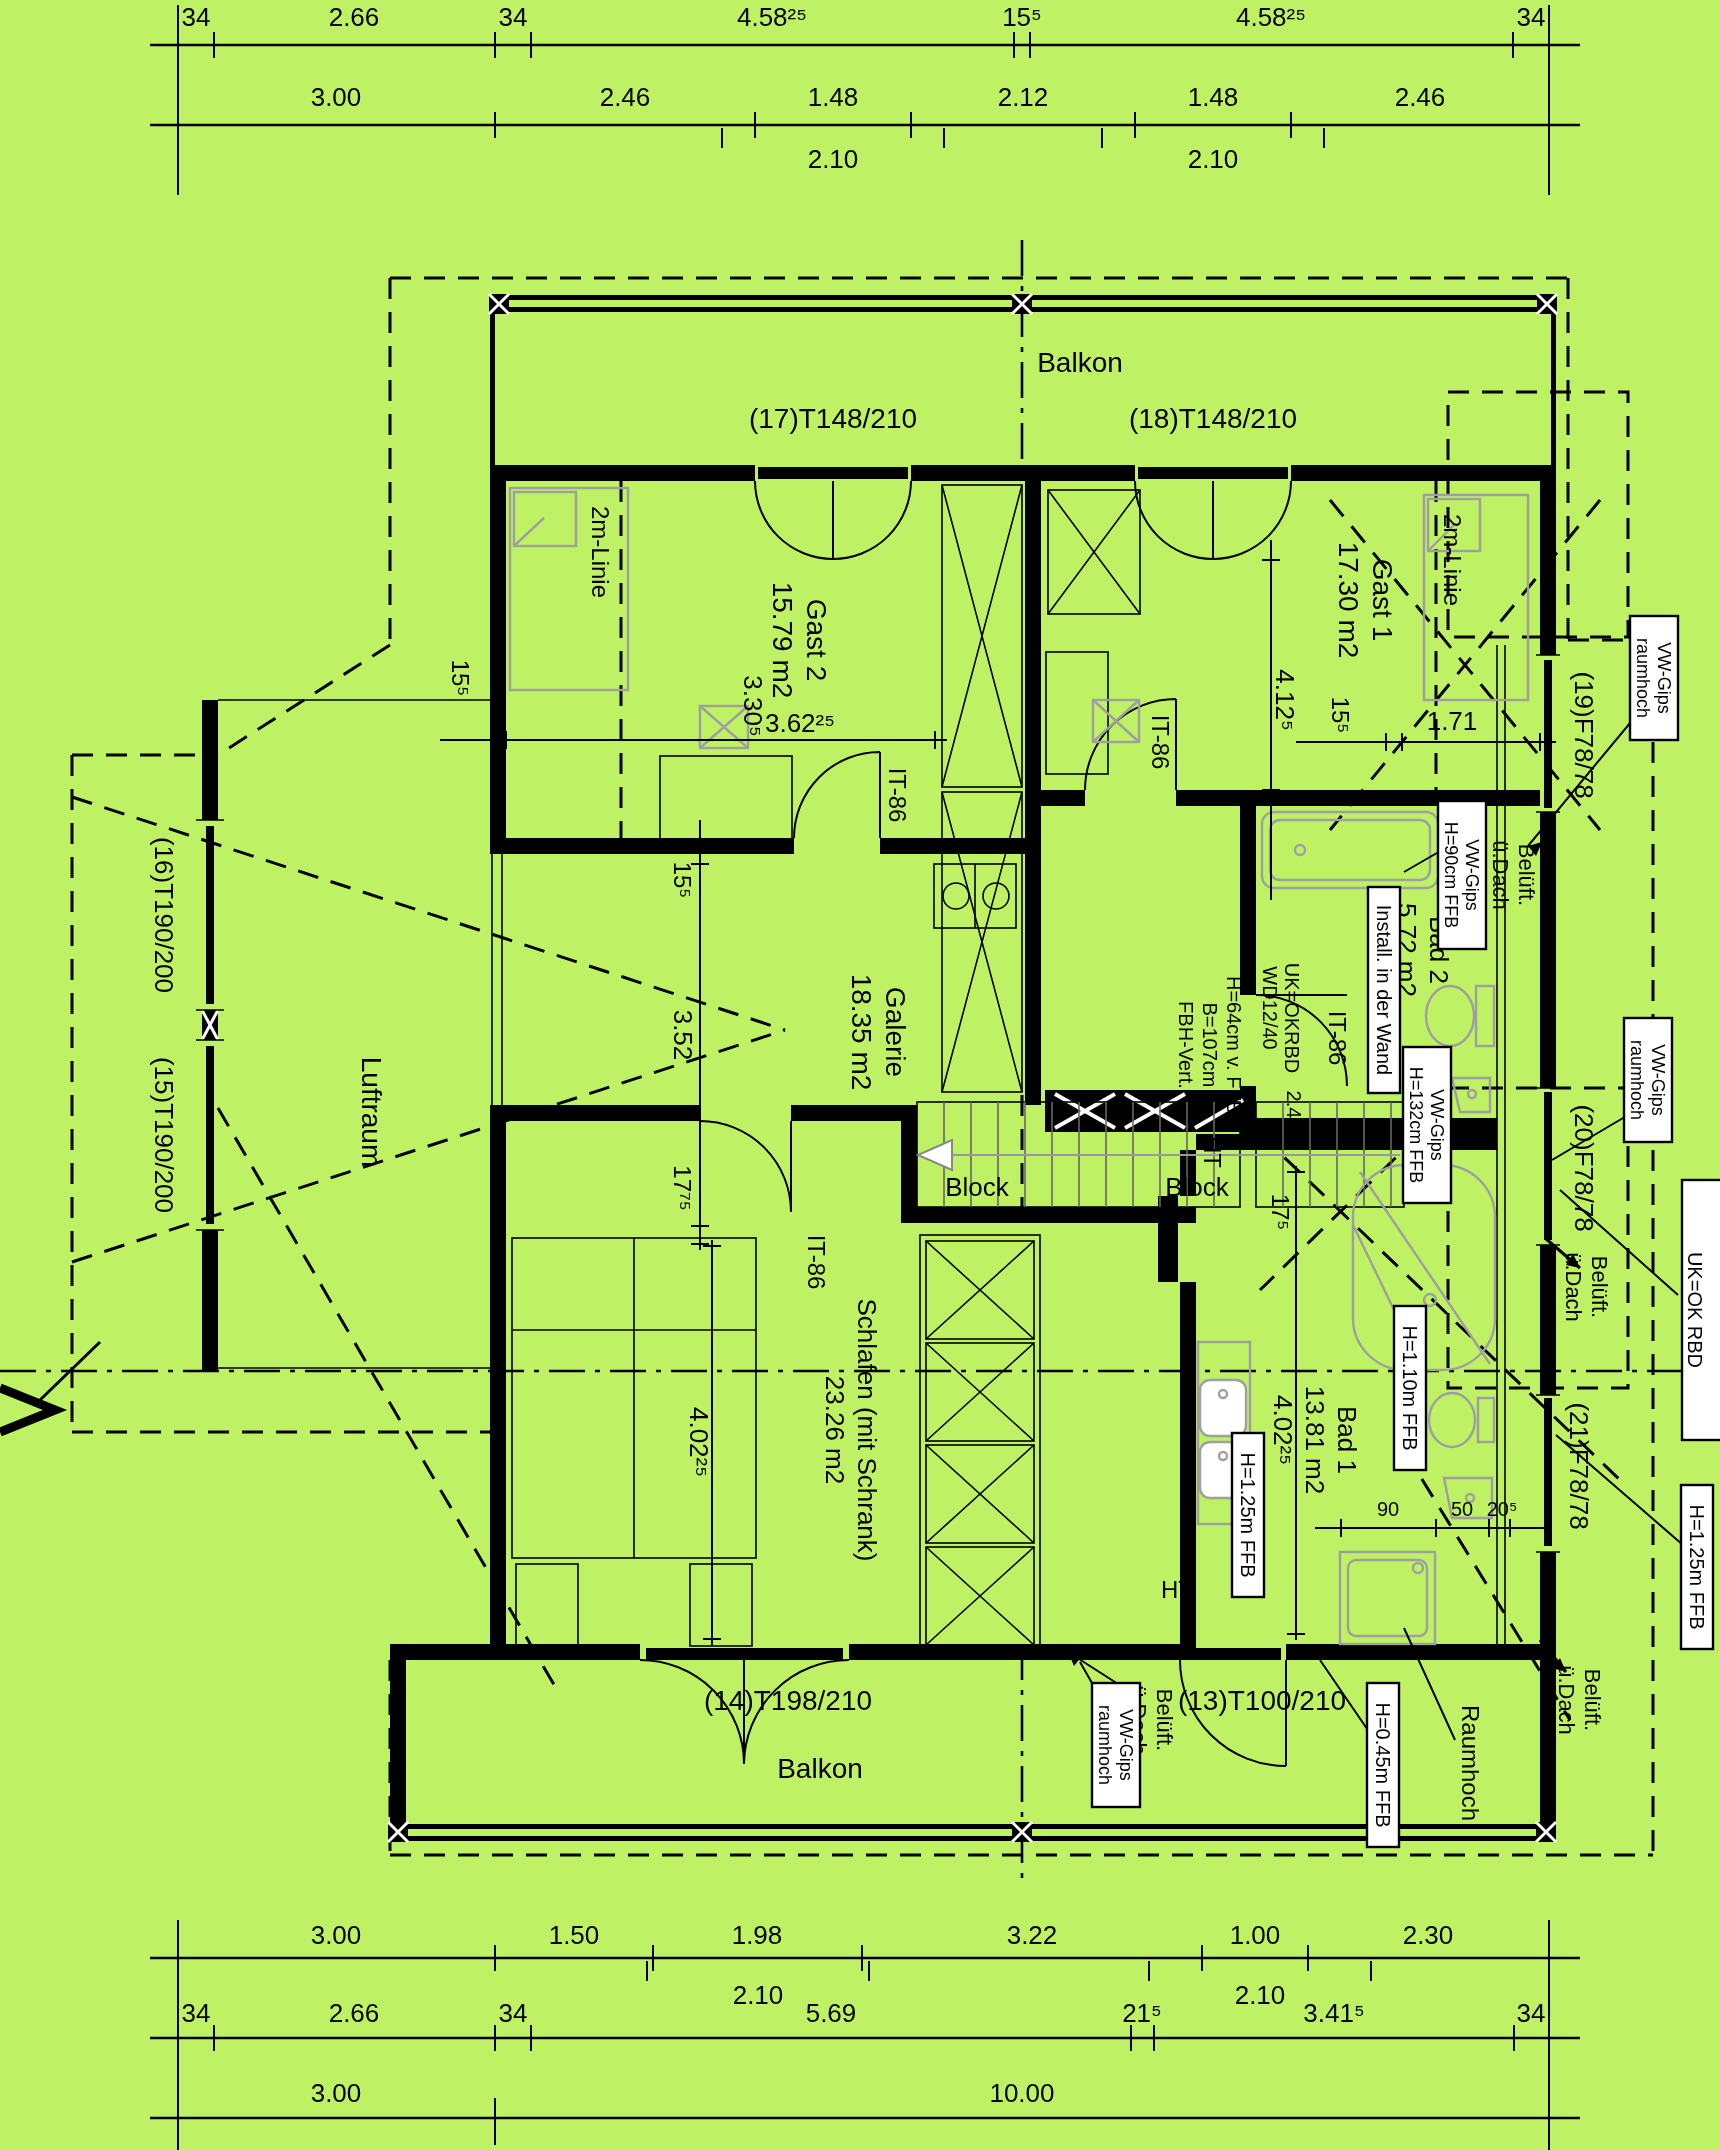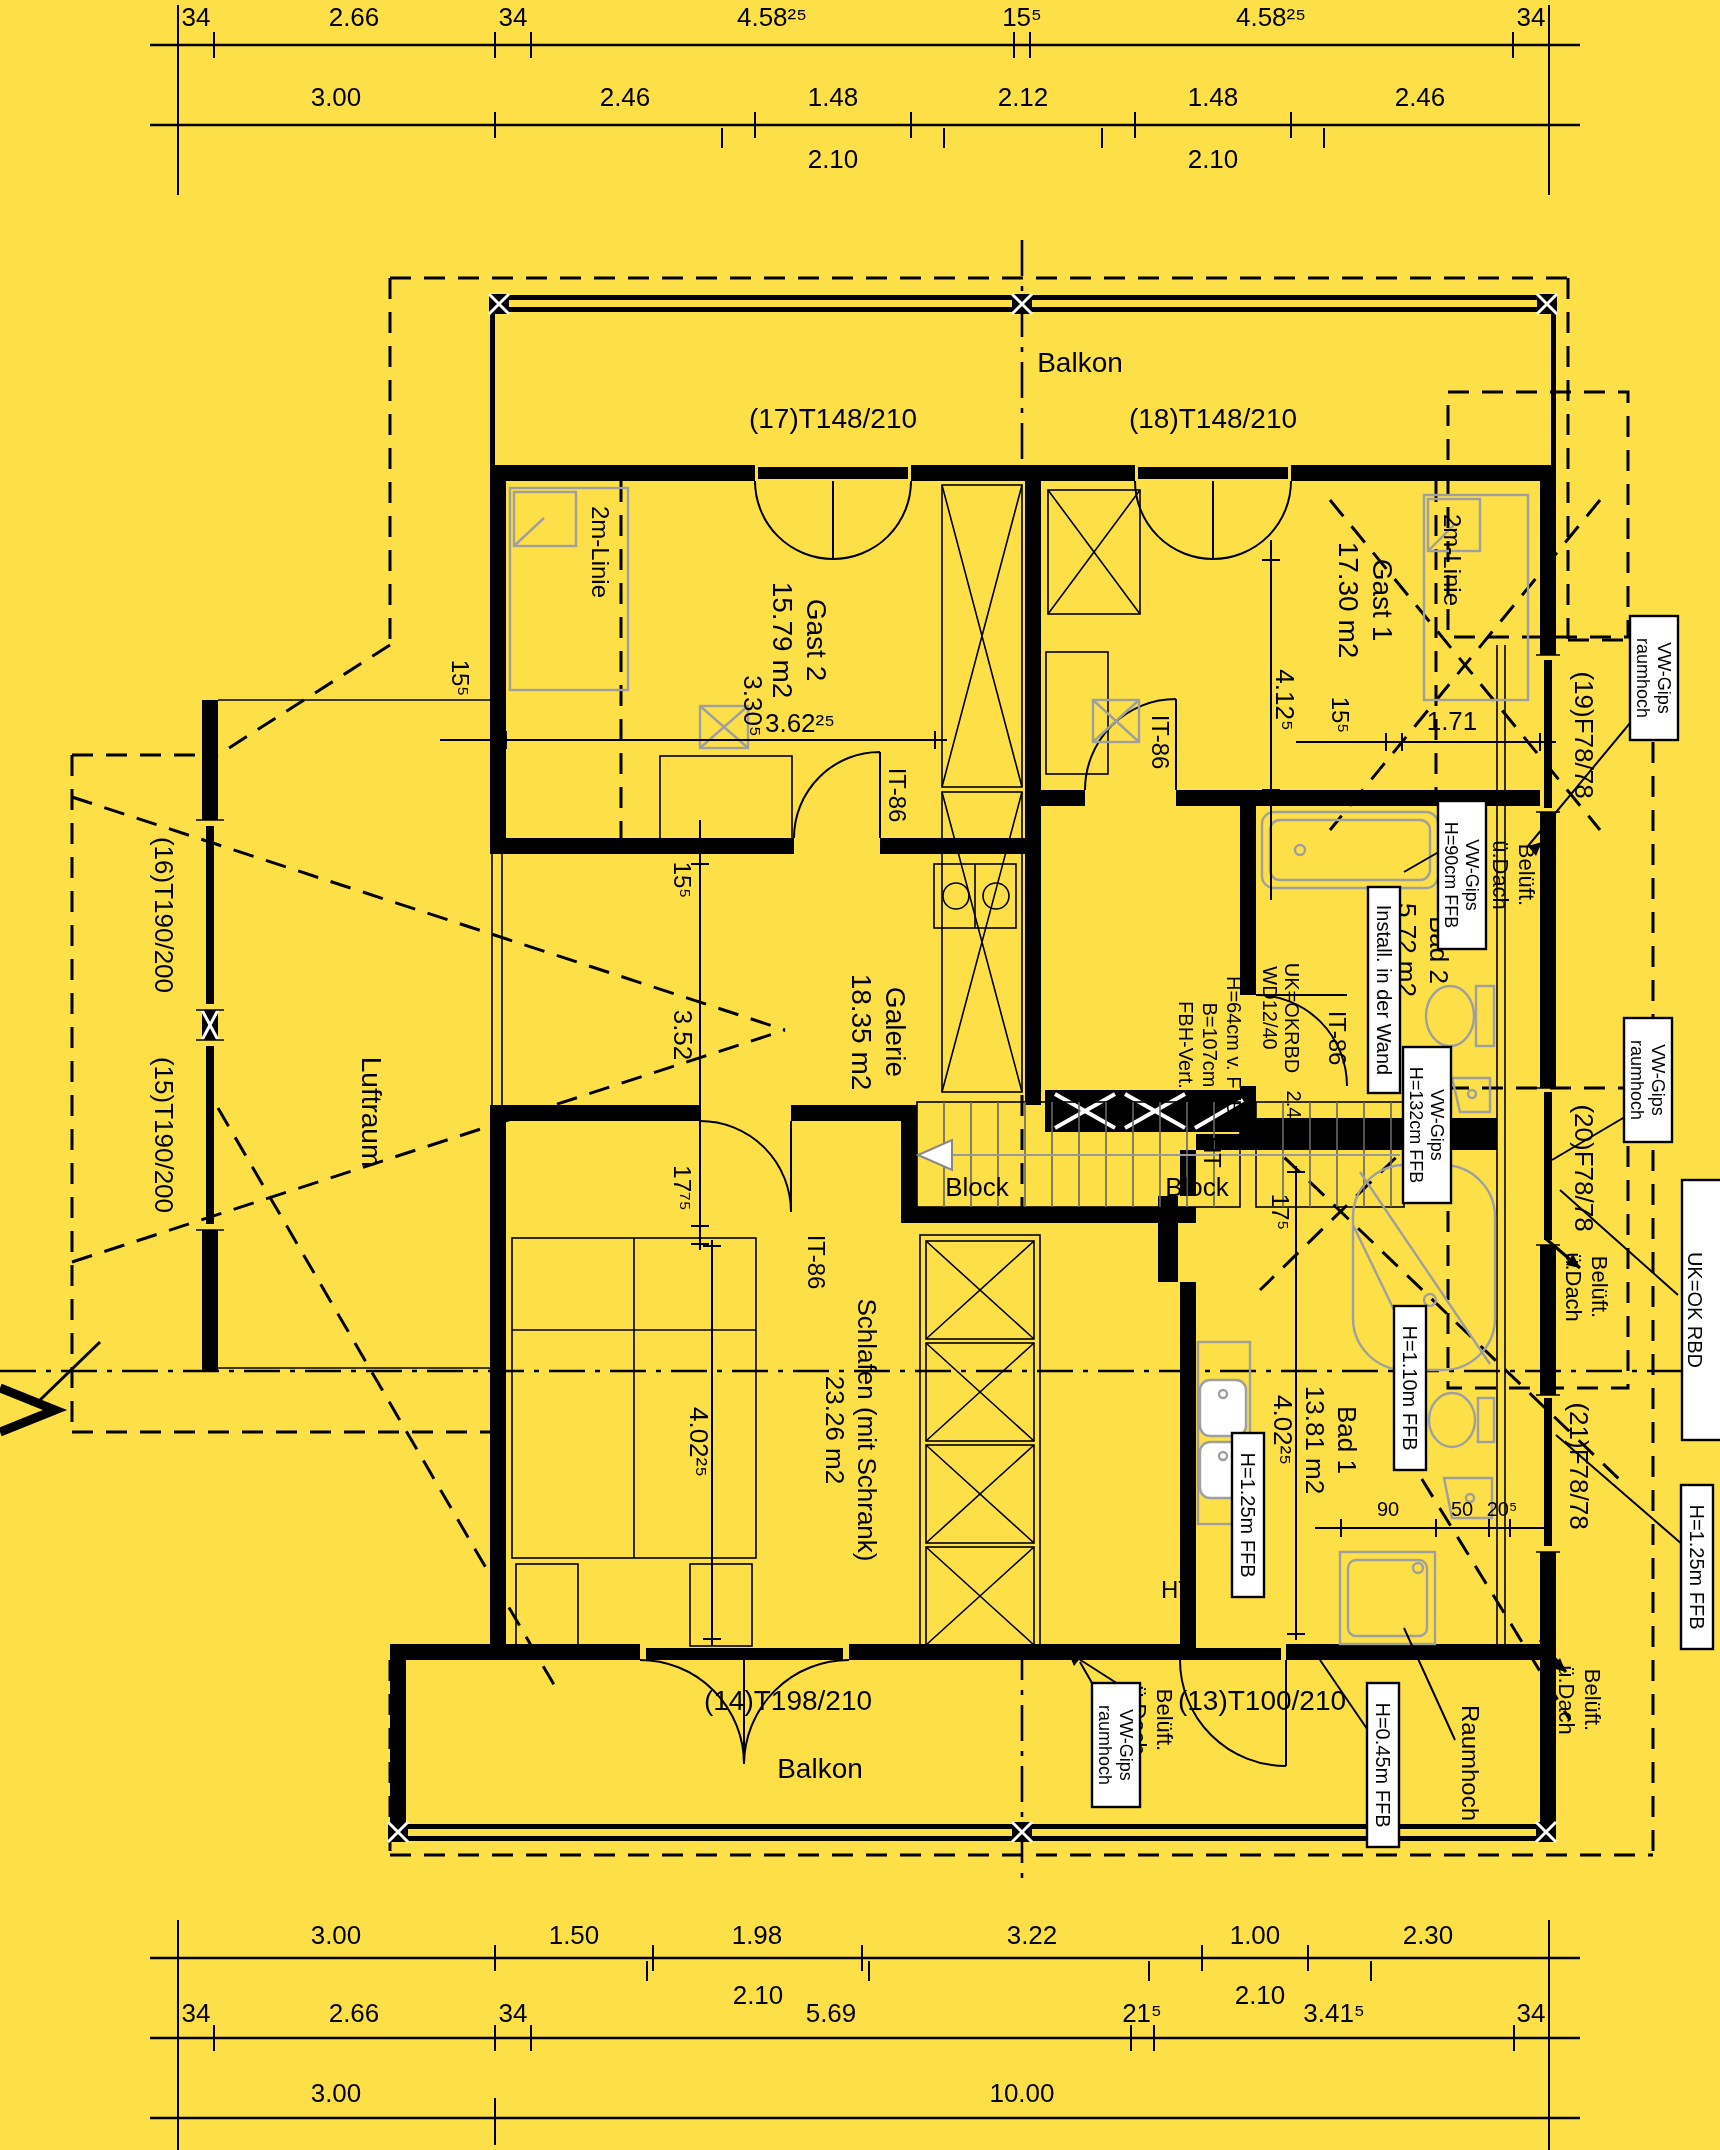--- a/index.html
+++ b/index.html
@@ -1,16 +1,16 @@
 <!DOCTYPE html>
 <html><head>
 <meta charset="utf-8">
 <style>
   html,body{margin:0;padding:0;background:#fff;}
-  #plan{position:relative;width:1720px;height:2150px;background:#fde047;overflow:hidden;}
+  #plan{position:relative;width:1720px;height:2150px;background:#bef264;overflow:hidden;}
   svg{position:absolute;left:0;top:0;}
   .tx{font-family:"Liberation Sans","DejaVu Sans",sans-serif;fill:#000;}
   .s18{font-size:18px}.s20{font-size:20px}.s22{font-size:22px}.s24{font-size:24px}
   .s26{font-size:26px}.s28{font-size:28px}
   .mid{text-anchor:middle}
   .ln{stroke:#000;stroke-width:2;fill:none}
   .ln3{stroke:#000;stroke-width:3;fill:none}
   .dim{stroke:#000;stroke-width:2.6;fill:none}
   .dsh{stroke:#000;stroke-width:3;fill:none;stroke-dasharray:21 13}
   .dd{stroke:#000;stroke-width:2.6;fill:none;stroke-dasharray:36 10 5 10}

